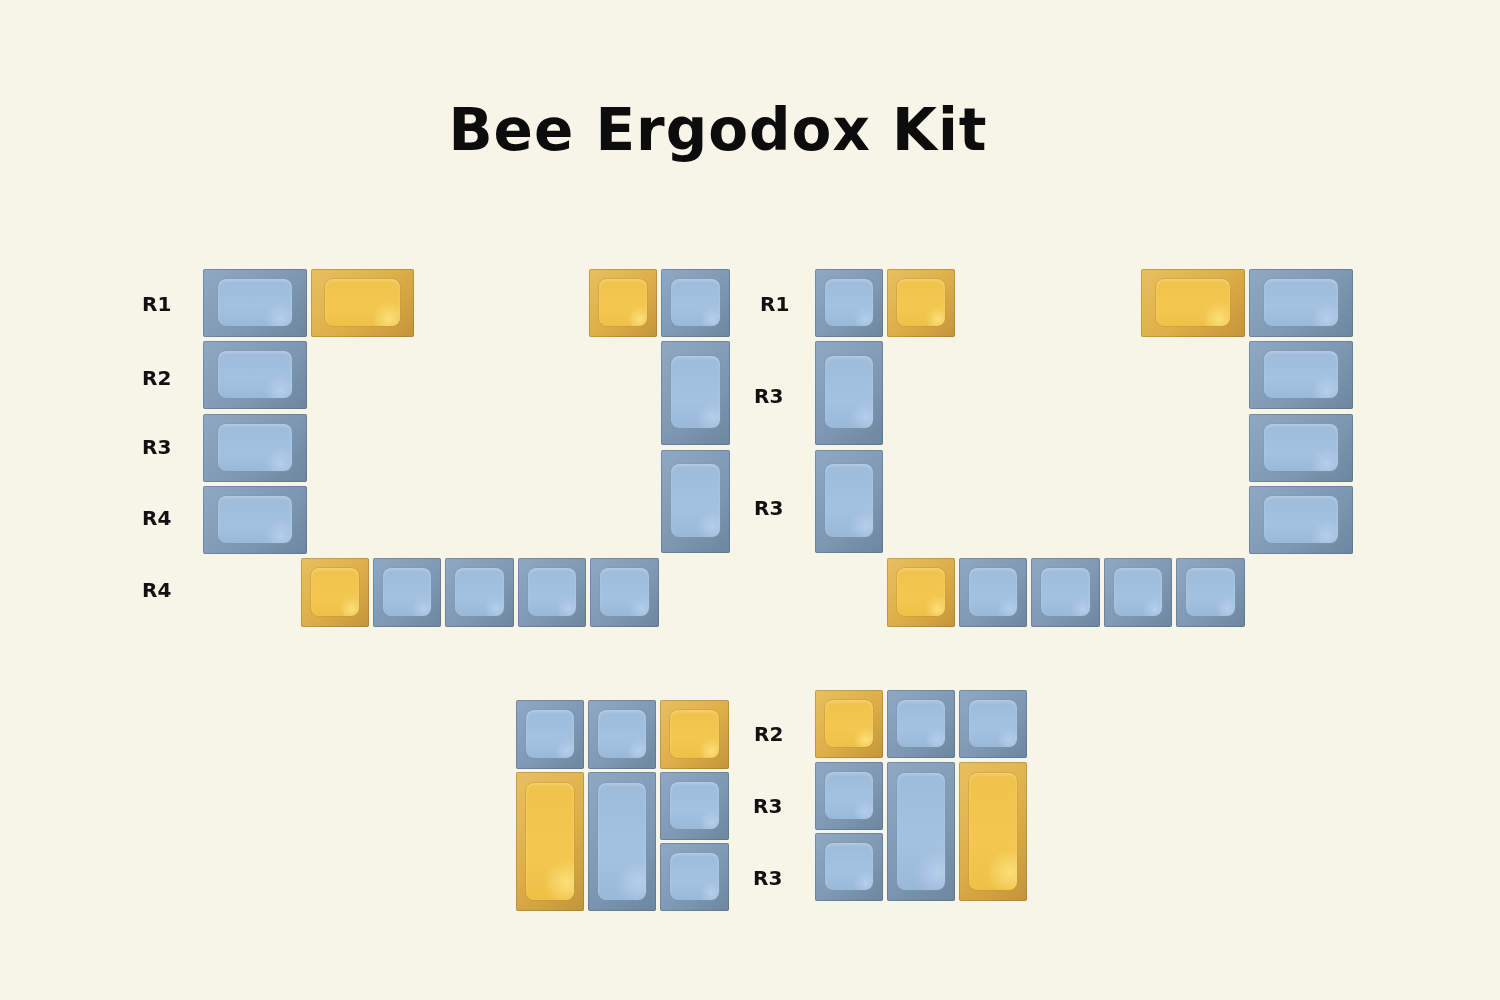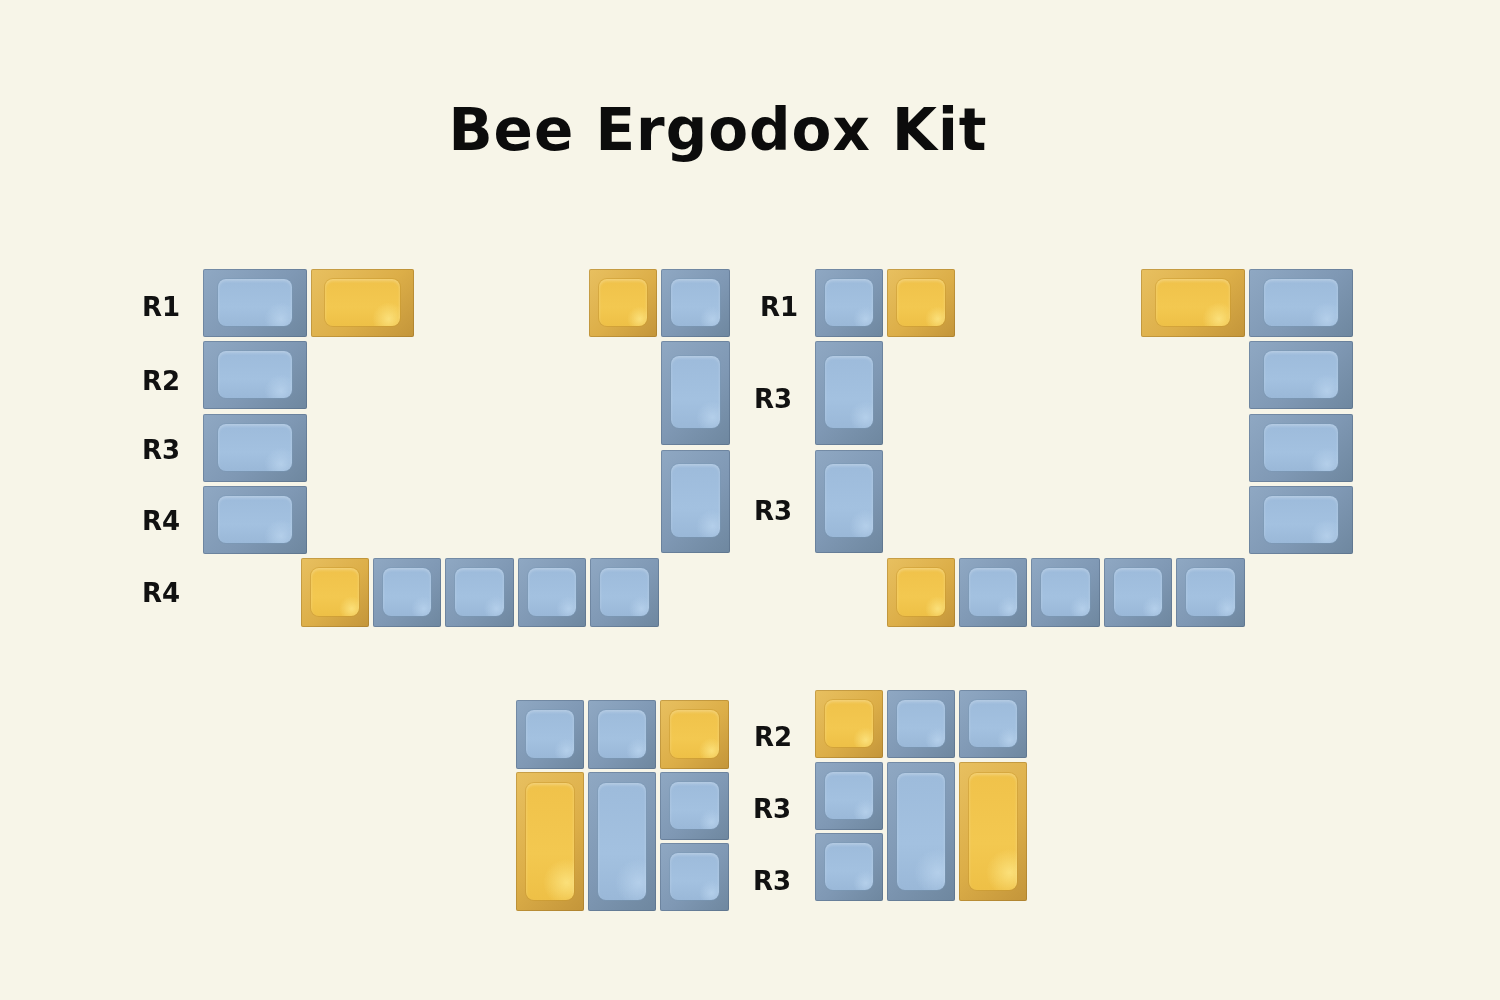--- a/index.html
+++ b/index.html
@@ -18,21 +18,21 @@
       font-family: "DejaVu Sans", sans-serif;
       font-weight: bold;
       font-size: 58px;
       letter-spacing: 1px;
       color: #0c0c0c;
     }
     .row-label {
       position: absolute;
       font-family: "DejaVu Sans", sans-serif;
       font-weight: bold;
-      font-size: 26px;
+      font-size: 20px;
       color: #111;
       line-height: 1;
     }
     .key {
       position: absolute;
       box-sizing: border-box;
       border-radius: 2px;
       overflow: hidden;
     }
     .key.blue {

